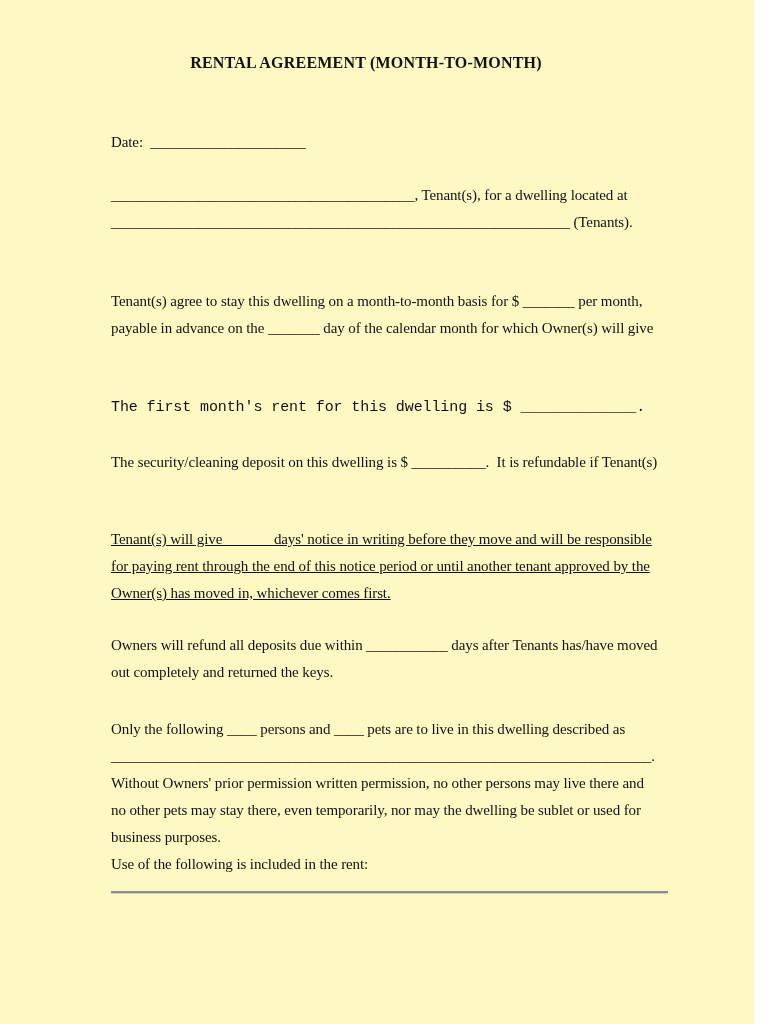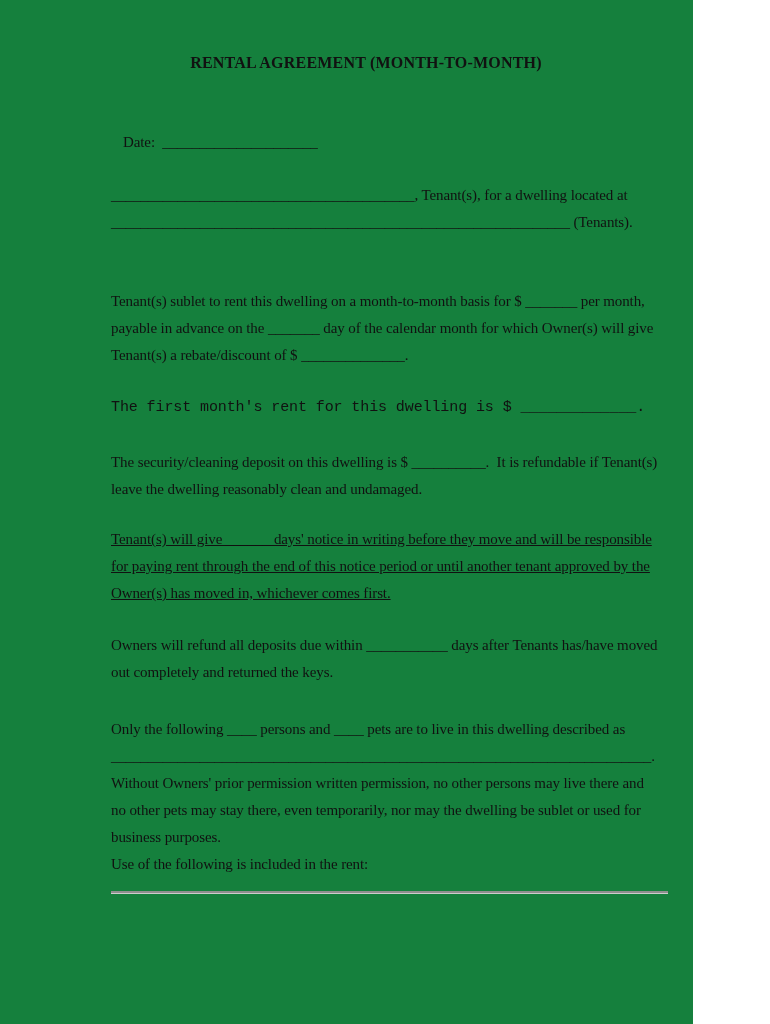--- a/index.html
+++ b/index.html
@@ -2,23 +2,23 @@
 <html><head>
 <meta charset="utf-8">
 <style>
   html, body {
     margin: 0;
     padding: 0;
     background: #ffffff;
   }
   .page {
     position: relative;
-    width: 693px;
+    width: 754px;
     height: 1024px;
-    background: #15803d;
+    background: #fef9c3;
     font-family: "Liberation Serif", "DejaVu Serif", serif;
     font-size: 15px;
     color: #111111;
     overflow: hidden;
   }
   .doc-title {
     position: absolute;
     left: 111px;
     top: 49px;
     width: 510px;
@@ -32,21 +32,21 @@
   .block {
     position: absolute;
     left: 111px;
     line-height: 27px;
     letter-spacing: -0.1px;
     white-space: pre;
   }
   .block .line {
     height: 27px;
   }
-  #b-date        { top: 129px; margin-left: 12px; }
+  #b-date        { top: 129px; }
   #b-parties     { top: 182px; }
   #b-rent-terms  { top: 288px; }
   #b-first-month { top: 394px; font-family: Liberation Mono, monospace; }
   #b-deposit     { top: 449px; }
   #b-notice      { top: 526px; text-decoration: underline; }
   #b-refund      { top: 632px; }
   #b-occupancy   { top: 716px; }
   .fill-rule {
     position: absolute;
     left: 111px;
@@ -62,25 +62,25 @@
 <body>
 
 <div class="page">
 
   <div class="doc-title">RENTAL AGREEMENT (MONTH-TO-MONTH)</div>
 
   <div class="block" id="b-date"><div class="line">Date:  _____________________</div></div>
 
   <div class="block" id="b-parties"><div class="line">_________________________________________, Tenant(s), for a dwelling located at</div><div class="line">______________________________________________________________ (Tenants).</div></div>
 
-  <div class="block" id="b-rent-terms"><div class="line">Tenant(s) sublet to rent this dwelling on a month-to-month basis for $ _______ per month,</div><div class="line">payable in advance on the _______ day of the calendar month for which Owner(s) will give</div><div class="line">Tenant(s) a rebate/discount of $ ______________.</div></div>
+  <div class="block" id="b-rent-terms"><div class="line">Tenant(s) agree to stay this dwelling on a month-to-month basis for $ _______ per month,</div><div class="line">payable in advance on the _______ day of the calendar month for which Owner(s) will give</div></div>
 
   <div class="block" id="b-first-month"><div class="line">The first month's rent for this dwelling is $ _____________.</div></div>
 
-  <div class="block" id="b-deposit"><div class="line">The security/cleaning deposit on this dwelling is $ __________.  It is refundable if Tenant(s)</div><div class="line">leave the dwelling reasonably clean and undamaged.</div></div>
+  <div class="block" id="b-deposit"><div class="line">The security/cleaning deposit on this dwelling is $ __________.  It is refundable if Tenant(s)</div></div>
 
   <div class="block" id="b-notice"><div class="line">Tenant(s) will give ______ days' notice in writing before they move and will be responsible</div><div class="line">for paying rent through the end of this notice period or until another tenant approved by the</div><div class="line">Owner(s) has moved in, whichever comes first.</div></div>
 
   <div class="block" id="b-refund"><div class="line">Owners will refund all deposits due within ___________ days after Tenants has/have moved</div><div class="line">out completely and returned the keys.</div></div>
 
   <div class="block" id="b-occupancy"><div class="line">Only the following ____ persons and ____ pets are to live in this dwelling described as</div><div class="line">_________________________________________________________________________.</div><div class="line">Without Owners' prior permission written permission, no other persons may live there and</div><div class="line">no other pets may stay there, even temporarily, nor may the dwelling be sublet or used for</div><div class="line">business purposes.</div><div class="line">Use of the following is included in the rent:</div></div>
 
   <div class="fill-rule"></div>
 
 </div>

